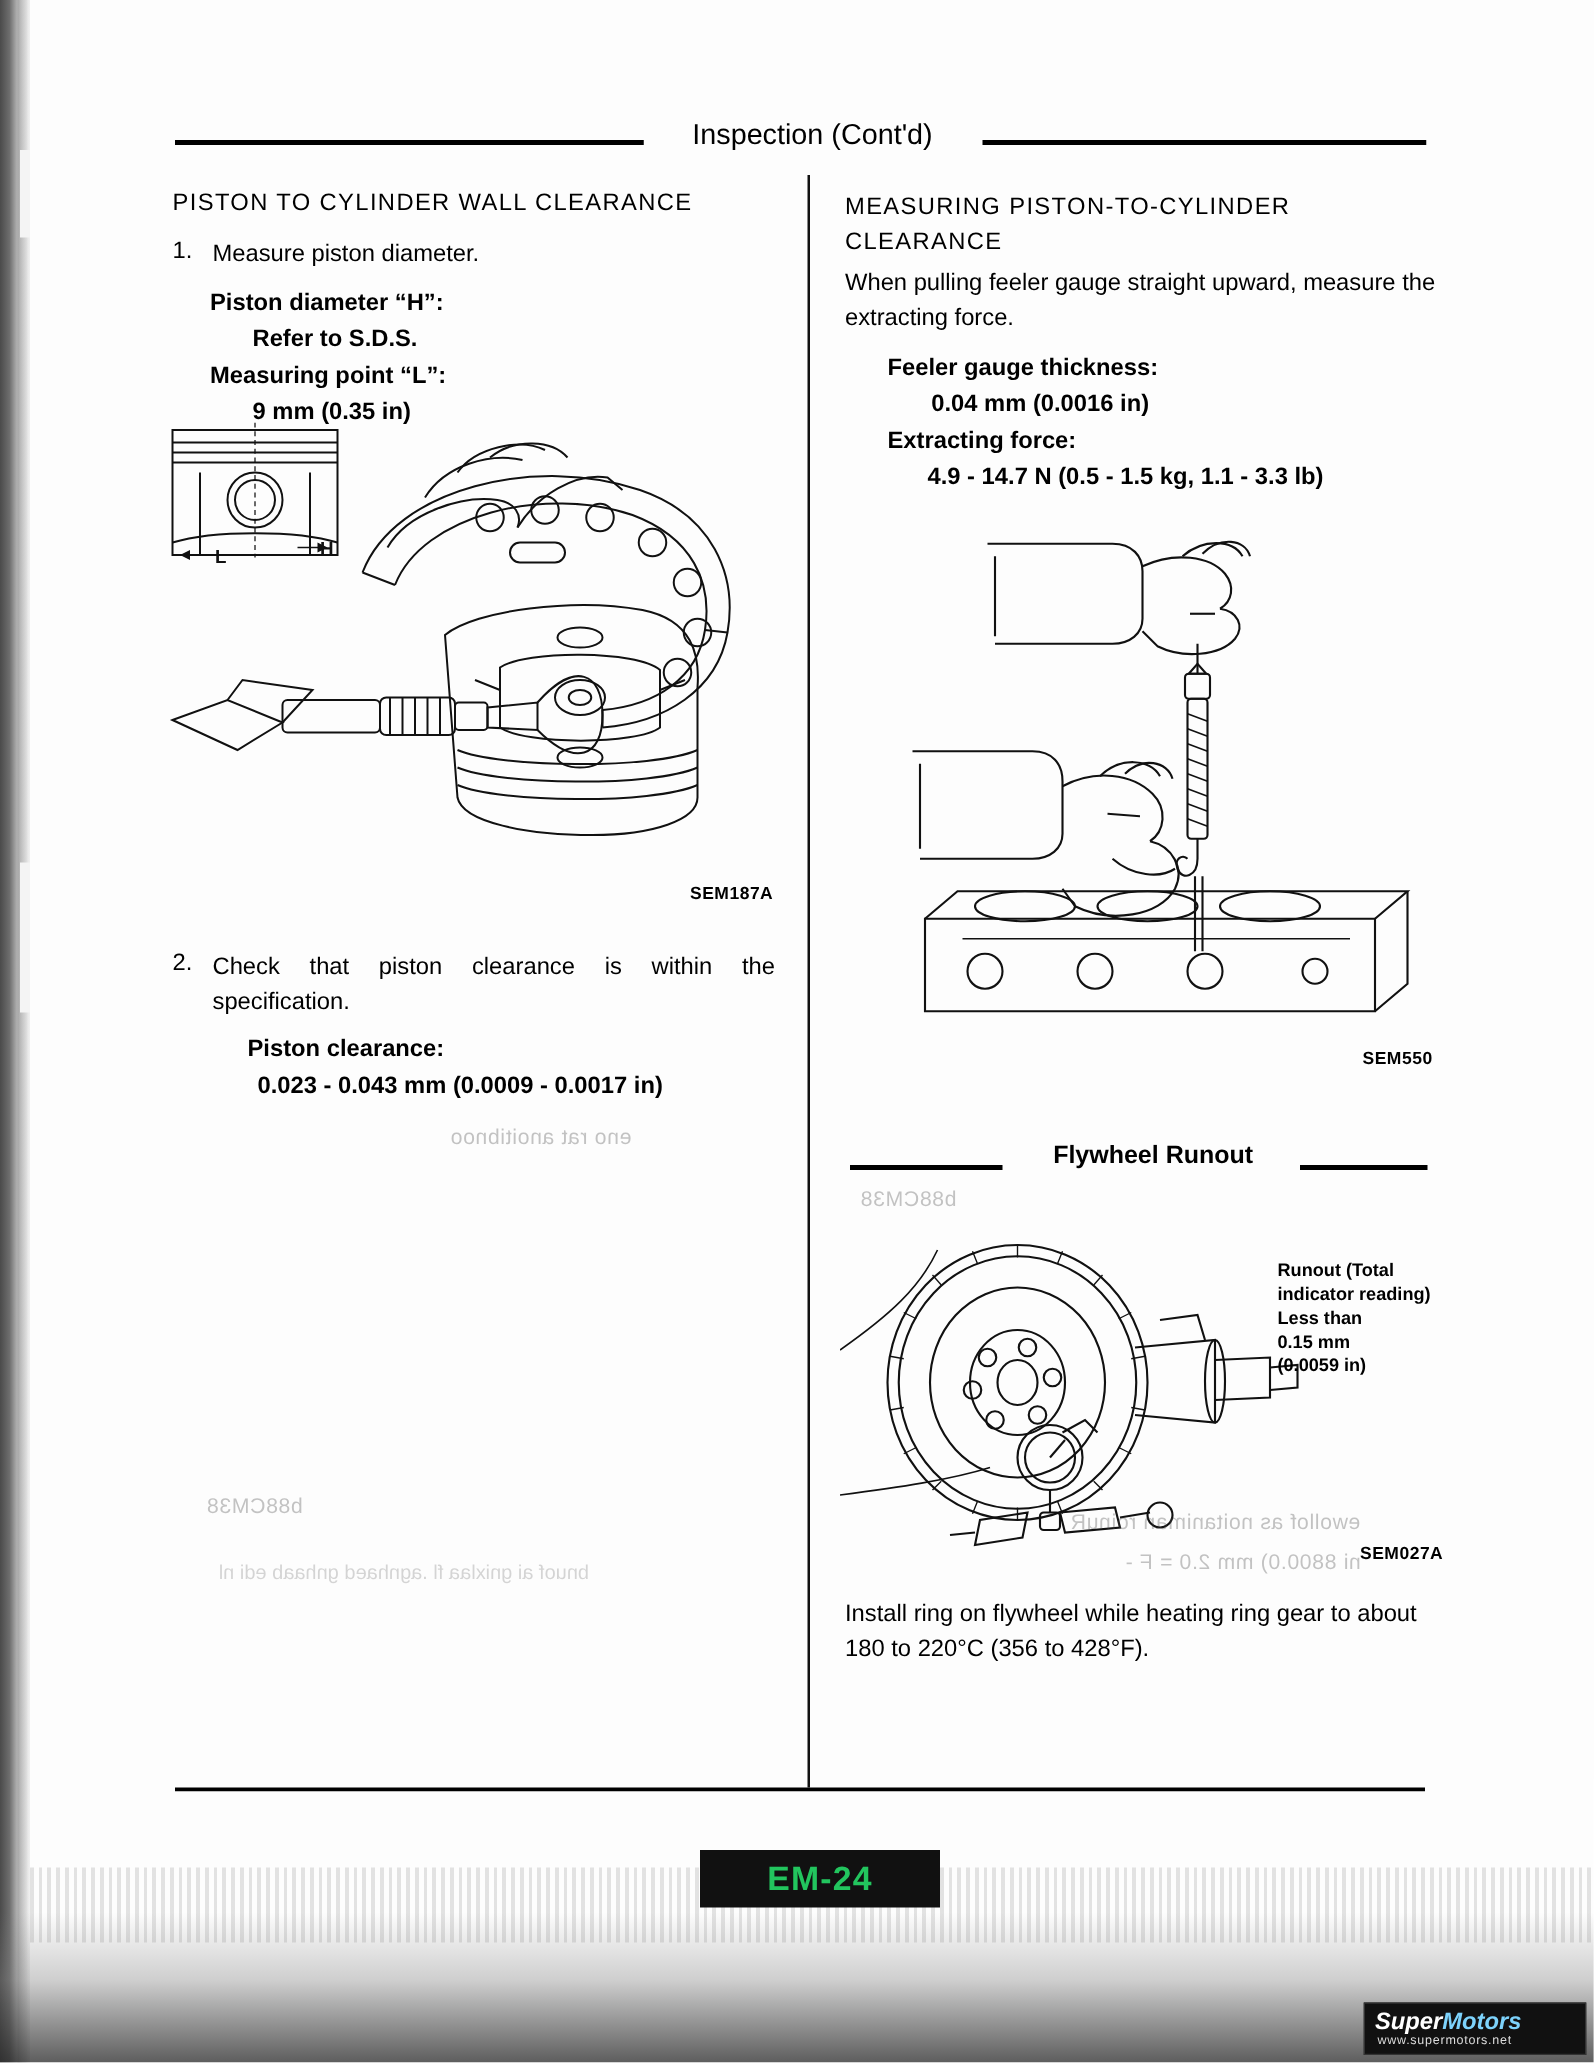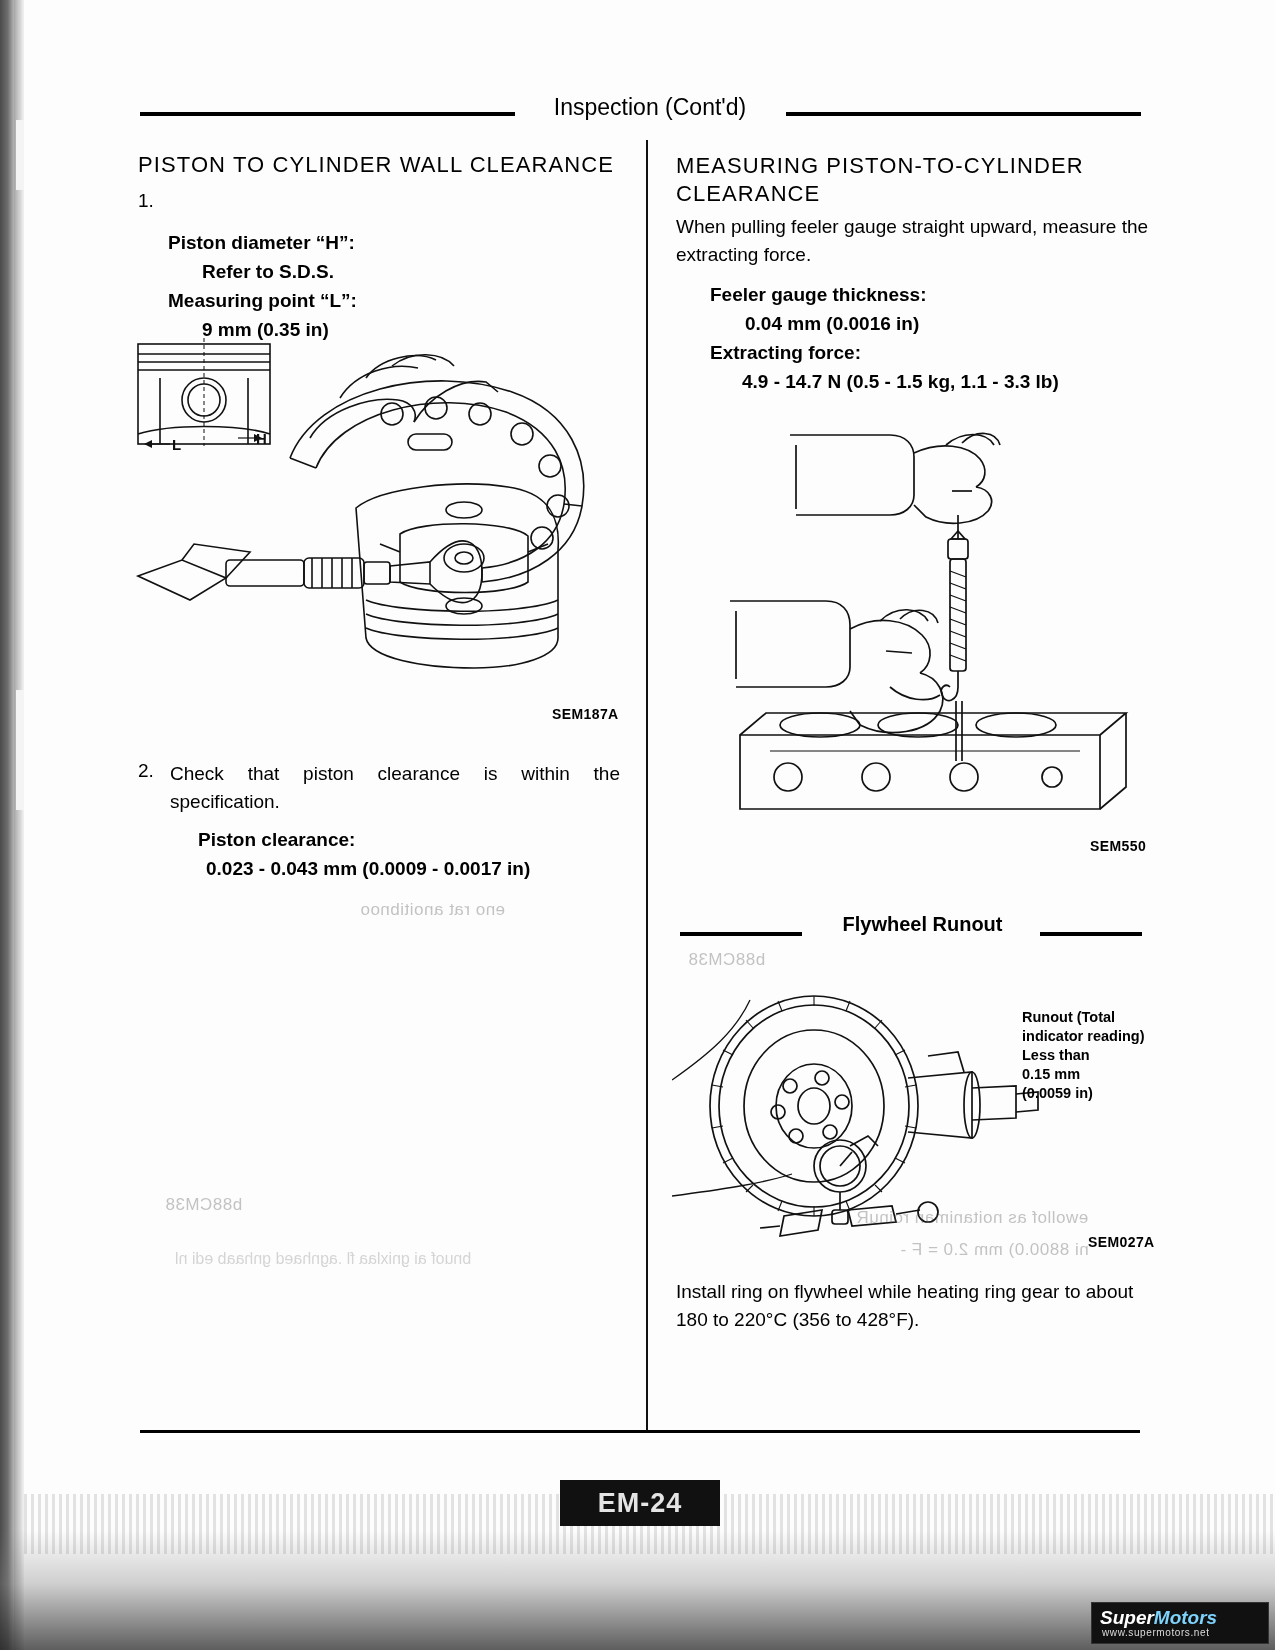--- a/index.html
+++ b/index.html
@@ -94,21 +94,21 @@
   .bottom-rule {
     position: absolute;
     left: 140px; top: 1430px;
     width: 1000px;
     border-top: 3px solid #000;
   }
 
   
   .h-sub {
     position: absolute;
-    font-size: 22px;
+    font-size: 19px;
     font-weight: 500;
     letter-spacing: 1.1px;
   }
   .body-text {
     position: absolute;
     font-size: 19px;
     line-height: 28px;
   }
   .body-bold {
     position: absolute;
@@ -153,23 +153,23 @@
     left: 1022px; top: 1008px;
     font-size: 14.5px;
     font-weight: bold;
     line-height: 19px;
   }
 
   
   .page-tab {
     position: absolute;
     left: 560px; top: 1480px;
-    width: 160px; height: 46px;
+    width: 192px; height: 46px;
     background: #111;
-    color: #e5e5e5;
+    color: #22c55e;
     font-size: 27px;
     font-weight: bold;
     text-align: center;
     line-height: 46px;
     letter-spacing: 1px;
   }
   
   .badge {
     position: absolute;
     right: 6px; bottom: 6px;
@@ -220,20 +220,21 @@
   <div class="section-rule rule-left"></div>
   <div class="section-rule rule-right"></div>
   <div class="section-title">Inspection (Cont'd)</div>
 
   <div class="col-divider"></div>
   <div class="bottom-rule"></div>
 
   <div class="h-sub" style="left:138px; top:152px;">PISTON TO CYLINDER WALL CLEARANCE</div>
 
   <div class="num" style="left:138px; top:190px;">1.</div>
+  <div class="body-text" style="left:170px; top:190px; width:430px;">Measure piston diameter.</div>
 
   <div class="body-bold" style="left:168px; top:228px;">Piston diameter “H”:</div>
   <div class="body-bold" style="left:202px; top:257px;">Refer to S.D.S.</div>
   <div class="body-bold" style="left:168px; top:286px;">Measuring point “L”:</div>
   <div class="body-bold" style="left:202px; top:315px;text-align:center;">9 mm (0.35 in)</div>
 
   <div class="fig" style="left:130px; top:338px;">
     <svg width="510" height="360" viewBox="0 0 510 360">
       <g fill="none" stroke="#111" stroke-width="1.6">
 

